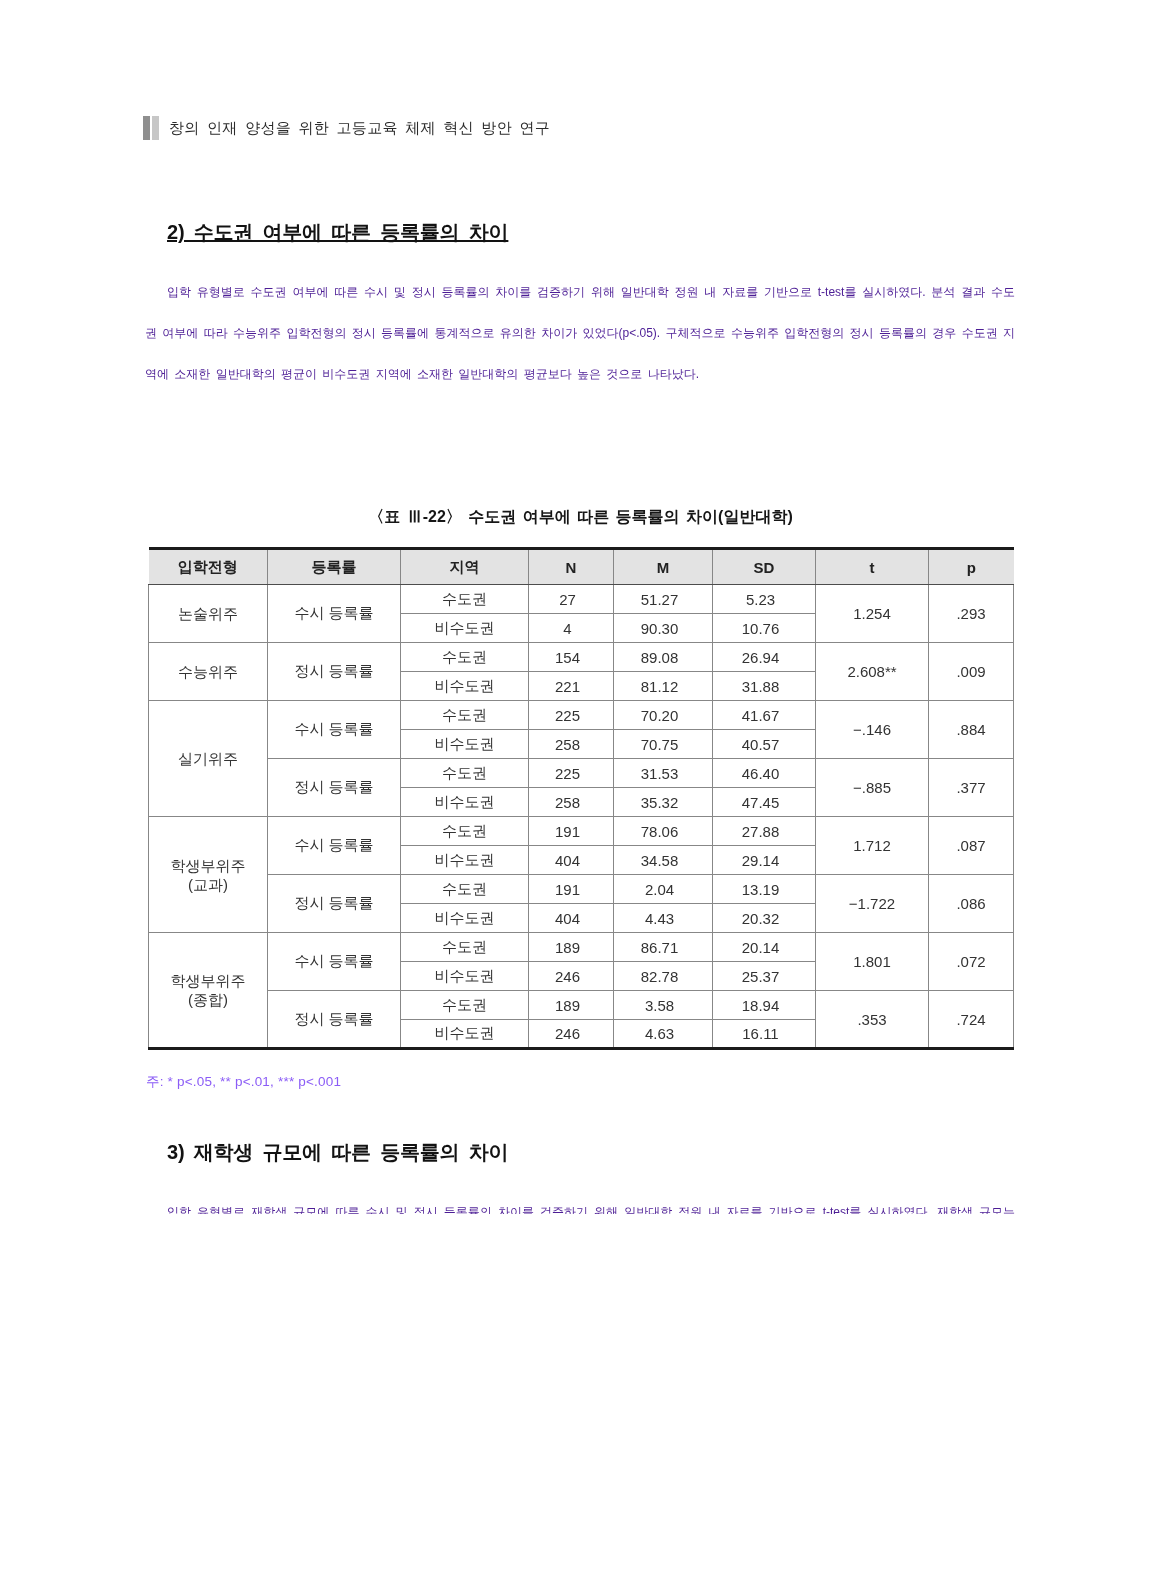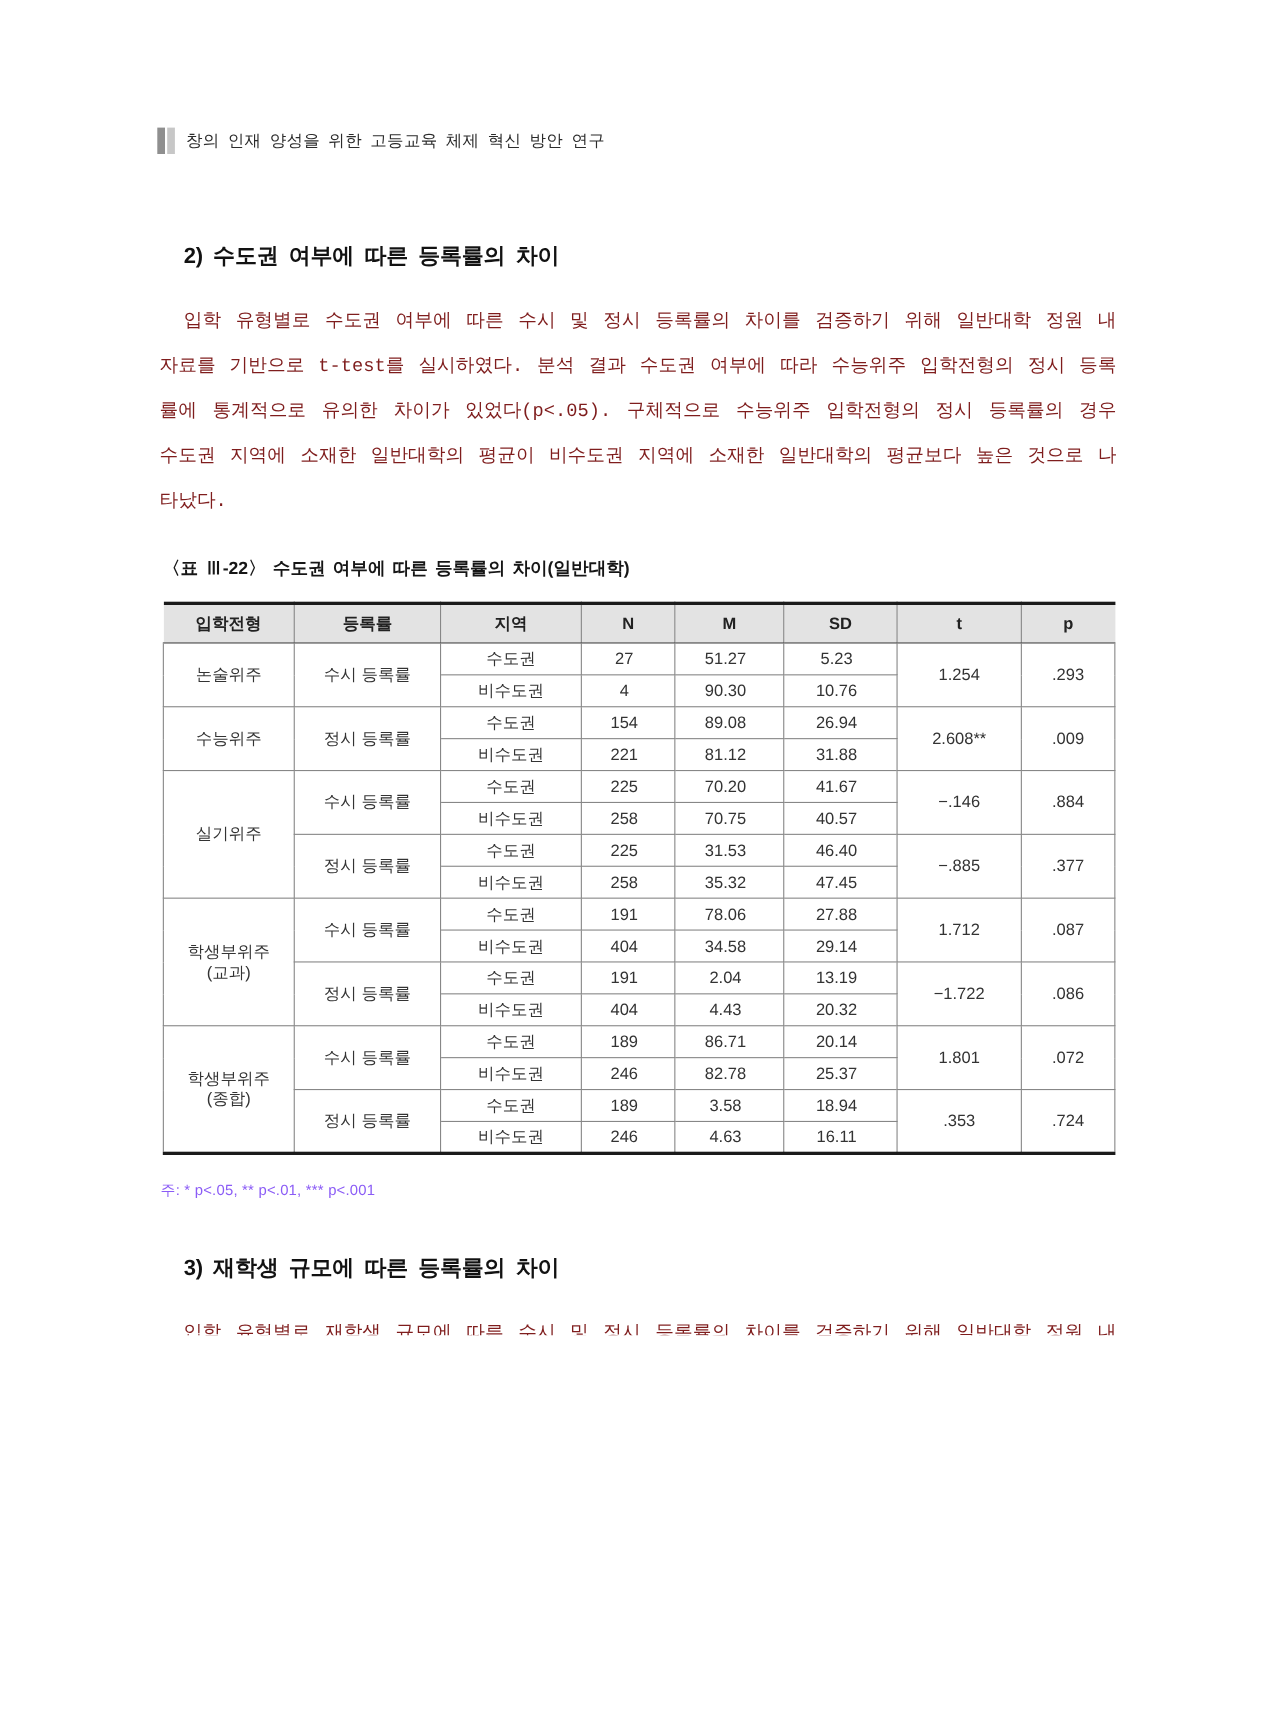--- a/index.html
+++ b/index.html
@@ -24,38 +24,38 @@
   .hdr-bars .bar1{width:7px;height:24px;background:#8f8f8f;}
   .hdr-bars .bar2{width:7px;height:24px;background:#c7c7c7;}
   .hdr-title{font-size:15px;color:#2b2b2b;letter-spacing:0.3px;word-spacing:3px;}
 
   
   .sec-heading{
     position:absolute;left:167px;
     font-size:20px;font-weight:bold;color:#121212;
     letter-spacing:-0.2px;word-spacing:4px;
   }
-  #h2{top:219px;}
+  #h2{top:219px;text-decoration:underline;}
   #h3{top:1139px;}
 
   
   .para{
     position:absolute;left:145px;width:870px;
-    font-family:Liberation Mono, monospace;
-    font-size:17px;line-height:41px;color:#7f1d1d;
+    font-family:Liberation Sans, sans-serif;
+    font-size:12px;line-height:41px;color:#4c1d95;
     text-align:justify;text-indent:22px;
     word-break:break-all;word-spacing:2px;
   }
   #para1{top:272px;}
   #para2{top:1192px;height:205px;overflow:hidden;}
 
   
   .tbl-title{
     position:absolute;top:507px;left:148px;width:865px;
-    font-size:16px;font-weight:bold;color:#161616;
+    text-align:center;font-size:16px;font-weight:bold;color:#161616;
     word-spacing:2px;
   }
   table.results{
     position:absolute;top:547px;left:148px;
     width:865px;border-collapse:collapse;table-layout:fixed;
     border-top:3px solid var(--line-thick);
     border-bottom:3px solid var(--line-thick);
   }
   table.results th{
     background:var(--hdr-bg);

